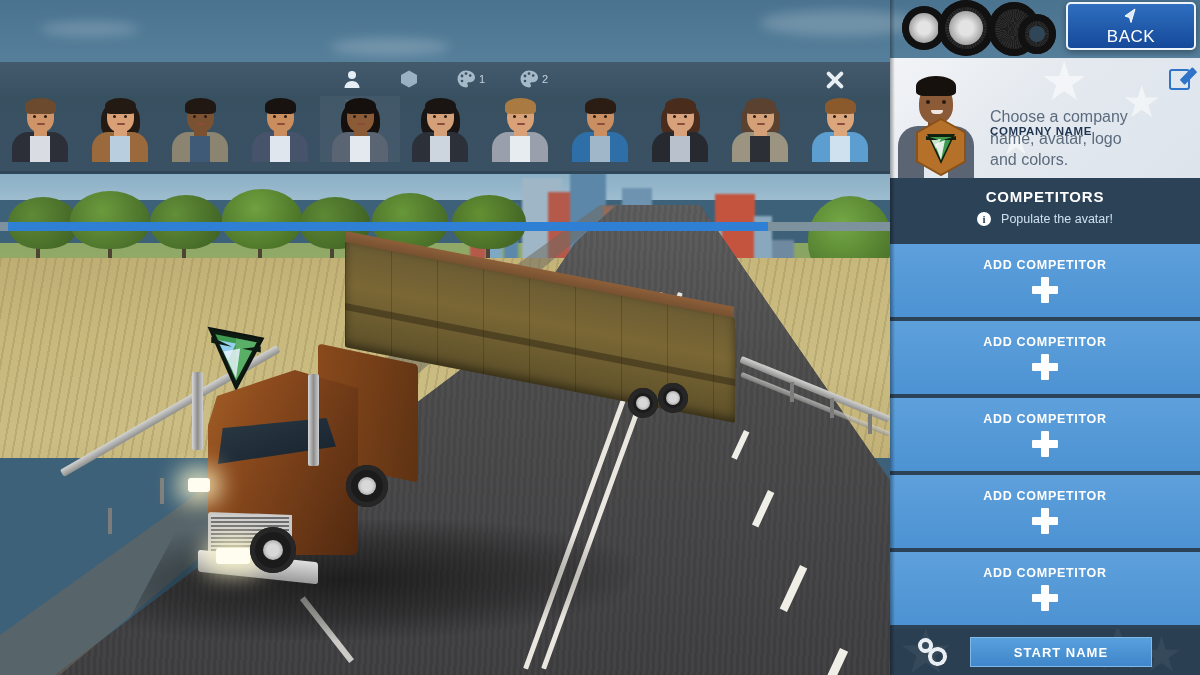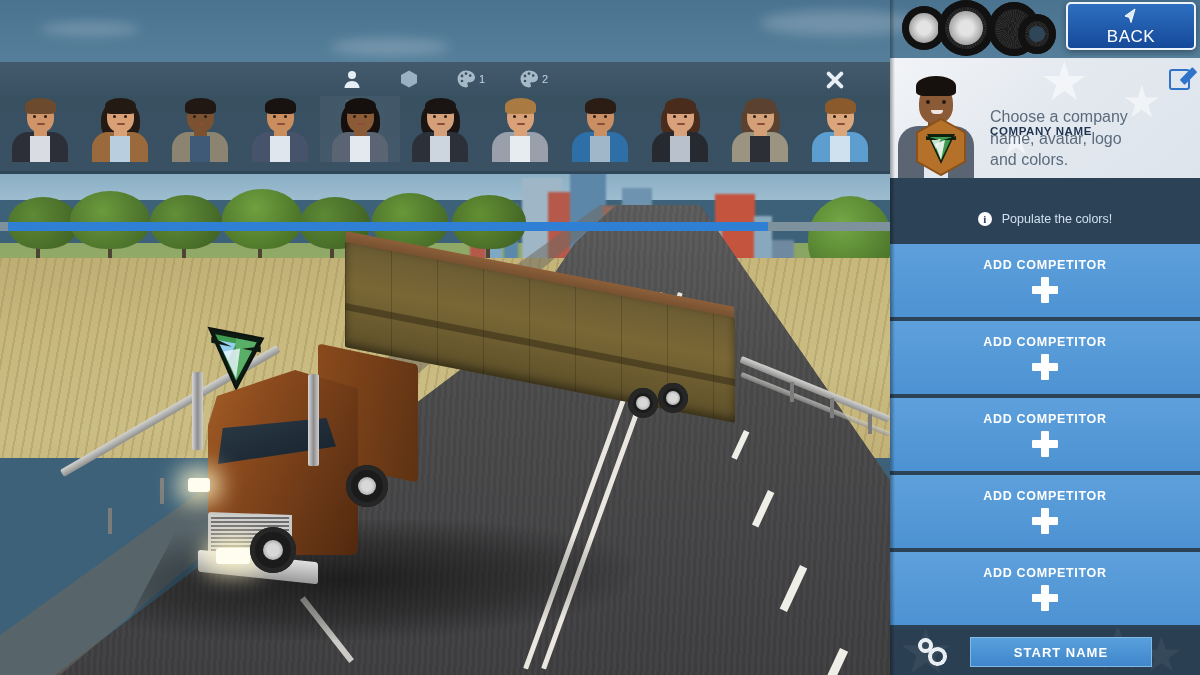--- a/index.html
+++ b/index.html
@@ -626,23 +626,24 @@
         <path d="M16 21 L26 21 L21 31 Z" fill="#dff0e2" opacity=".85"></path>
         <path d="M20 26 L30 22 L26 42 Z" fill="#f3f8f4" opacity=".9"></path>
         <path d="M11 18 L24 22 L11 22 Z" fill="#11210f"></path>
         <path d="M41 18 L28 22 L41 22 Z" fill="#11210f"></path>
       </svg>
 
       <div class="ccLabel">COMPANY NAME</div>
     </div>
 
     <div class="compHeader">
+      <div class="compTitle">COMPETITORS</div>
       <div class="compSubRow">
         <div class="infoIcon">i</div>
-        <div class="compSub">Populate the colors!</div>
+        <div class="compSub">Populate the avatar!</div>
       </div>
     </div>
 
     <div class="compList" id="compList">
         <div class="addRow">
           <div class="t">ADD COMPETITOR</div>
           <div class="plus"></div>
         </div>
         <div class="addRow">
           <div class="t">ADD COMPETITOR</div>

